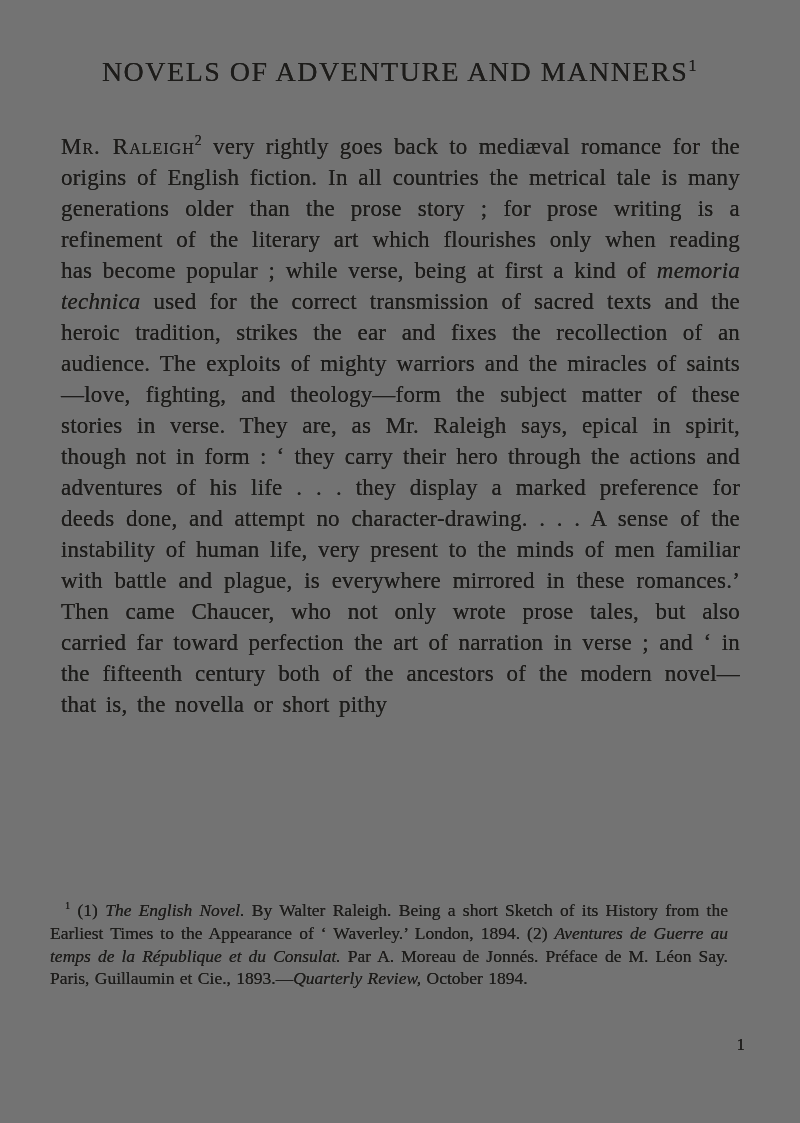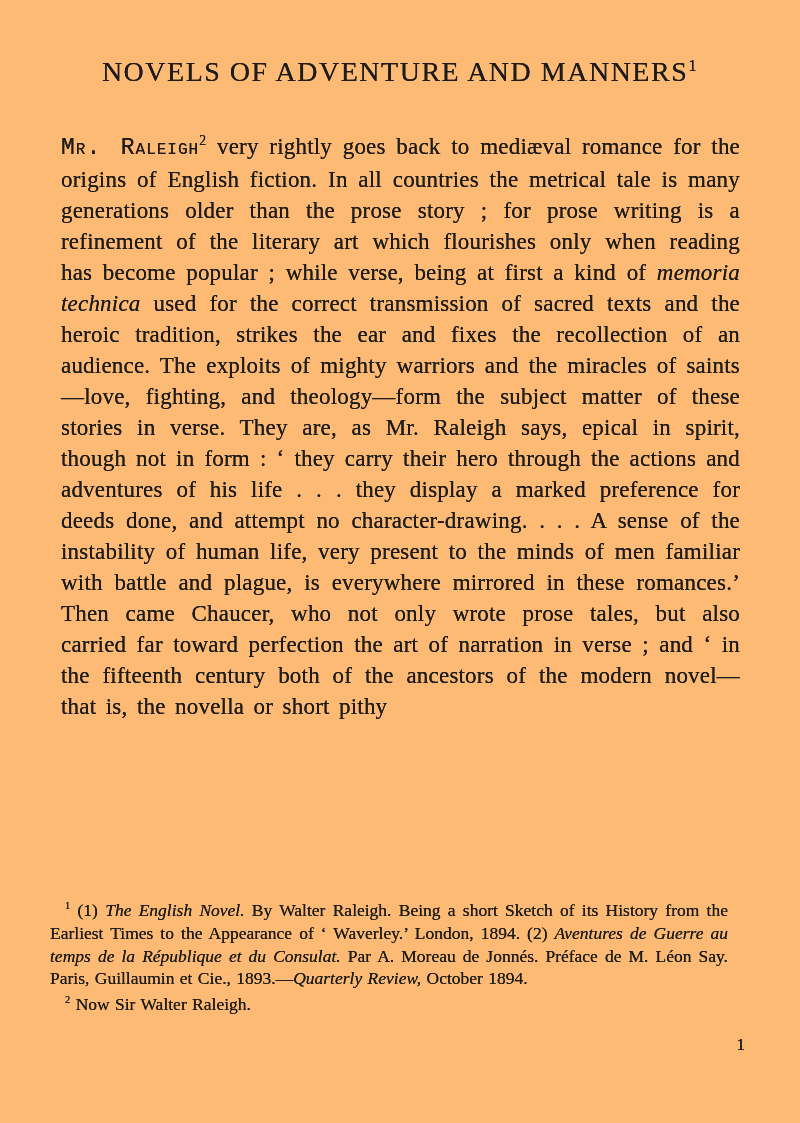--- a/index.html
+++ b/index.html
@@ -1,21 +1,21 @@
 <!DOCTYPE html>
 <html><head>
 <meta charset="utf-8">
 <style>
   * { margin: 0; padding: 0; box-sizing: border-box; }
   html, body { background: #ffffff; }
   .page {
     position: relative;
     width: 800px;
     height: 1123px;
-    background: #fdba74;
+    background: #737373;
     color: #1d1c1a;
     font-family: "Liberation Serif", "DejaVu Serif", serif;
     overflow: hidden;
     text-shadow: 0 0 0.4px currentColor; 
   }
   .title {
     position: absolute;
     top: 56px;
     left: 20px;
     right: 20px;
@@ -53,31 +53,30 @@
     top: 1035px;
     right: 55px;
     font-size: 17px;
   }
   sup {
     font-size: 60%;
     vertical-align: super;
     line-height: 0;
   }
   .italic { font-style: italic; }
-  .smallcaps { font-variant: small-caps; letter-spacing: 1px; font-family: Liberation Mono, monospace; }
+  .smallcaps { font-variant: small-caps; letter-spacing: 1px; }
 </style>
 </head>
 <body>
 
 <div class="page">
 
   <h1 class="title"><span>NOVELS OF ADVENTURE AND MANNERS</span><sup>1</sup></h1>
 
   <p class="body-text"><span class="smallcaps">Mr. Raleigh</span><sup>2</sup><span> very rightly goes back to mediæval romance for the origins of English fiction. In all countries the metrical tale is many generations older than the prose story ; for prose writing is a refinement of the literary art which flourishes only when reading has become popular ; while verse, being at first a kind of </span><span class="italic">memoria technica</span><span> used for the correct transmission of sacred texts and the heroic tradition, strikes the ear and fixes the recollection of an audience. The exploits of mighty warriors and the miracles of saints—love, fighting, and theology—form the subject matter of these stories in verse. They are, as Mr. Raleigh says, epical in spirit, though not in form : ‘ they carry their hero through the actions and adventures of his life . . . they display a marked preference for deeds done, and attempt no character-drawing. . . . A sense of the instability of human life, very present to the minds of men familiar with battle and plague, is everywhere mirrored in these romances.’ Then came Chaucer, who not only wrote prose tales, but also carried far toward perfection the art of narration in verse ; and ‘ in the fifteenth century both of the ancestors of the modern novel—that is, the novella or short pithy</span></p>
 
   <div class="footnotes">
     <p class="footnote"><sup>1</sup><span> (1) </span><span class="italic">The English Novel.</span><span> By Walter Raleigh. Being a short Sketch of its History from the Earliest Times to the Appearance of ‘ Waverley.’ London, 1894. (2) </span><span class="italic">Aventures de Guerre au temps de la République et du Consulat.</span><span> Par A. Moreau de Jonnés. Préface de M. Léon Say. Paris, Guillaumin et Cie., 1893.—</span><span class="italic">Quarterly Review,</span><span> October 1894.</span></p>
-    <p class="footnote"><sup>2</sup><span> Now Sir Walter Raleigh.</span></p>
   </div>
 
   <div class="page-number">1</div>
 
 </div>
 
 </body></html>

